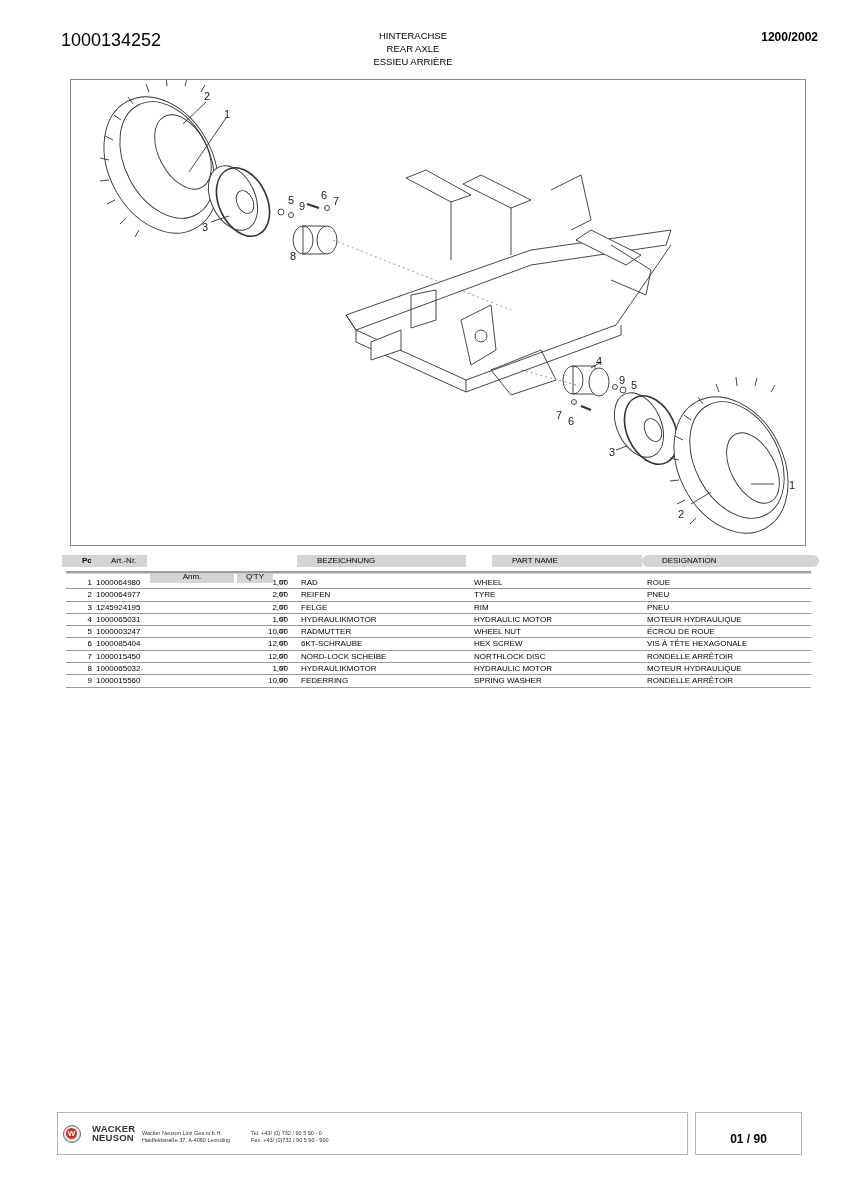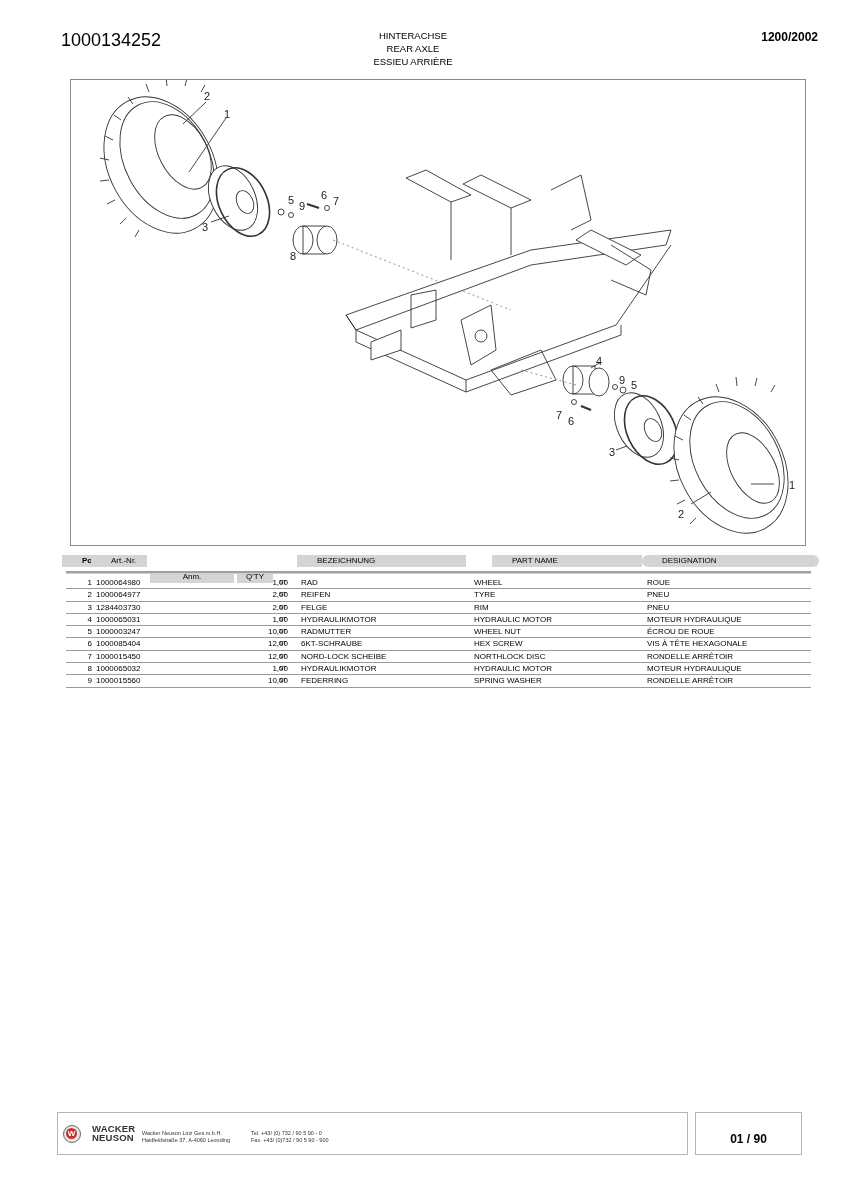--- a/index.html
+++ b/index.html
@@ -163,21 +163,21 @@
     <span class="c-pos">2</span>
     <span class="c-art">1000064977</span>
     <span class="c-qty">2,00</span>
     <span class="c-unit">ST</span>
     <span class="c-bez">REIFEN</span>
     <span class="c-part">TYRE</span>
     <span class="c-des">PNEU</span>
   </div>
   <div class="row">
     <span class="c-pos">3</span>
-    <span class="c-art">1284403730</span>
+    <span class="c-art">1245924195</span>
     <span class="c-qty">2,00</span>
     <span class="c-unit">ST</span>
     <span class="c-bez">FELGE</span>
     <span class="c-part">RIM</span>
     <span class="c-des">PNEU</span>
   </div>
   <div class="row">
     <span class="c-pos">4</span>
     <span class="c-art">1000065031</span>
     <span class="c-qty">1,00</span>

